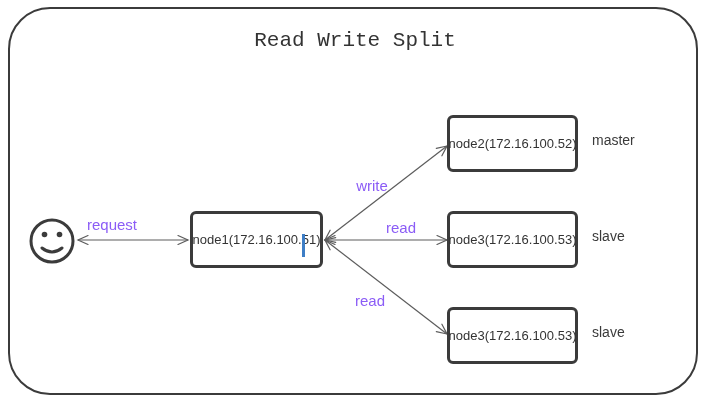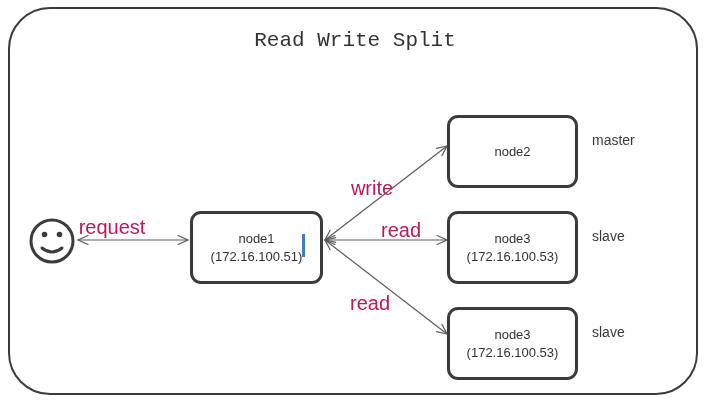--- a/index.html
+++ b/index.html
@@ -30,46 +30,46 @@
     left: 355px; top: 29px;
     transform: translateX(-50%);
     font-size: 21px;
     color: #333333;
     white-space: nowrap;
     font-family: Liberation Mono, monospace;
   }
   .edge-label {
     position: absolute;
     transform: translateX(-50%);
-    font-size: 20px;
-    color: #be185d;
+    font-size: 15px;
+    color: #8b5cf6;
     white-space: nowrap;
   }
   .node-caption {
     position: absolute;
     transform: translateX(-50%);
     font-size: 16px;
     color: #3a3a3a;
     white-space: nowrap;
   }
   .role-label {
     position: absolute;
     font-size: 14px;
     color: #3a3a3a;
     white-space: nowrap;
   }
   .node {
     position: absolute;
-    width: 131px; height: 73px;
+    width: 131px; height: 57px;
     box-sizing: border-box;
     border: 3px solid #3b3b3b;
-    border-radius: 11px;
+    border-radius: 6px;
     background: #ffffff;
     display: flex;
-    flex-direction: column;
+    flex-direction: row;
     align-items: center;
     justify-content: center;
     font-size: 13px;
     line-height: 18px;
     color: #333333;
   }
   .node-middleware { left: 190px; top: 211px; width: 133px; }
   .node-master     { left: 447px; top: 115px; }
   .node-slave1     { left: 447px; top: 211px; }
   .node-slave2     { left: 447px; top: 307px; }
@@ -134,20 +134,21 @@
 
 
   <div class="node node-middleware">
     <span>node1</span>
     <span>(172.16.100.51)</span>
   </div>
   <div class="caret"></div>
 
   <div class="node node-master">
     <span>node2</span>
+    <span>(172.16.100.52)</span>
   </div>
   <div class="role-label" style="left:592px; top:132px;">master</div>
 
   <div class="node node-slave1">
     <span>node3</span>
     <span>(172.16.100.53)</span>
   </div>
   <div class="role-label" style="left:592px; top:228px;">slave</div>
 
   <div class="node node-slave2">

